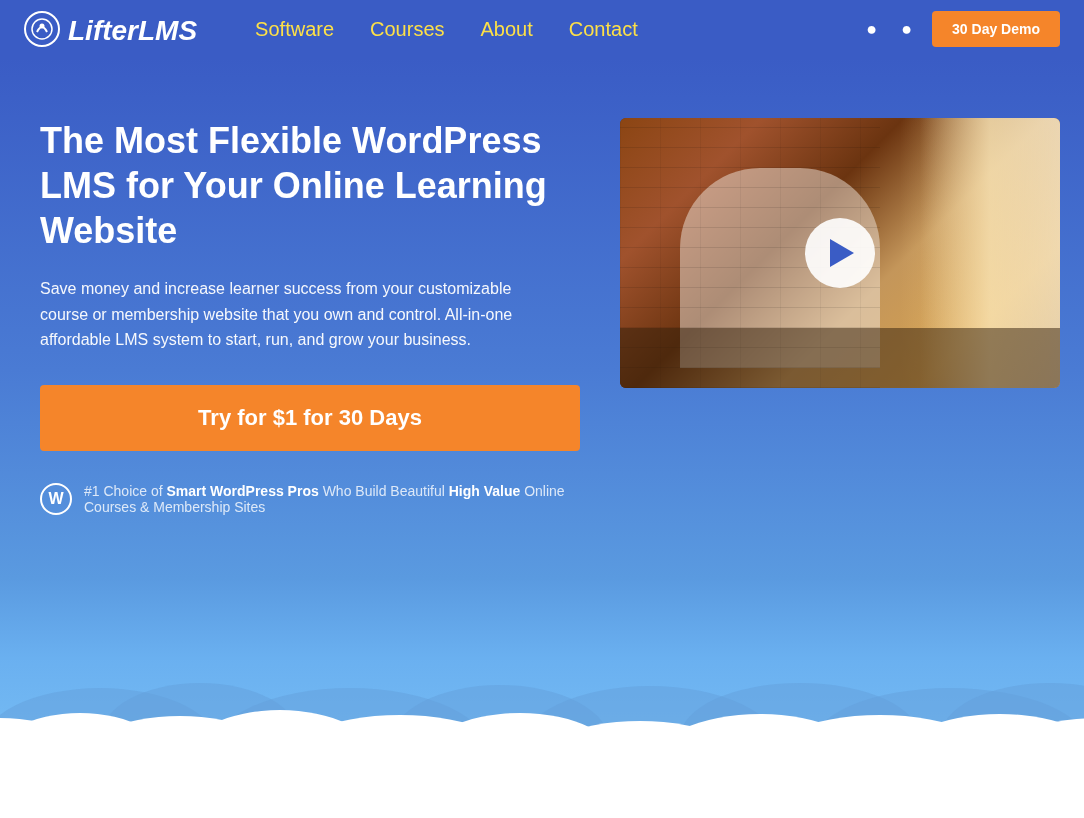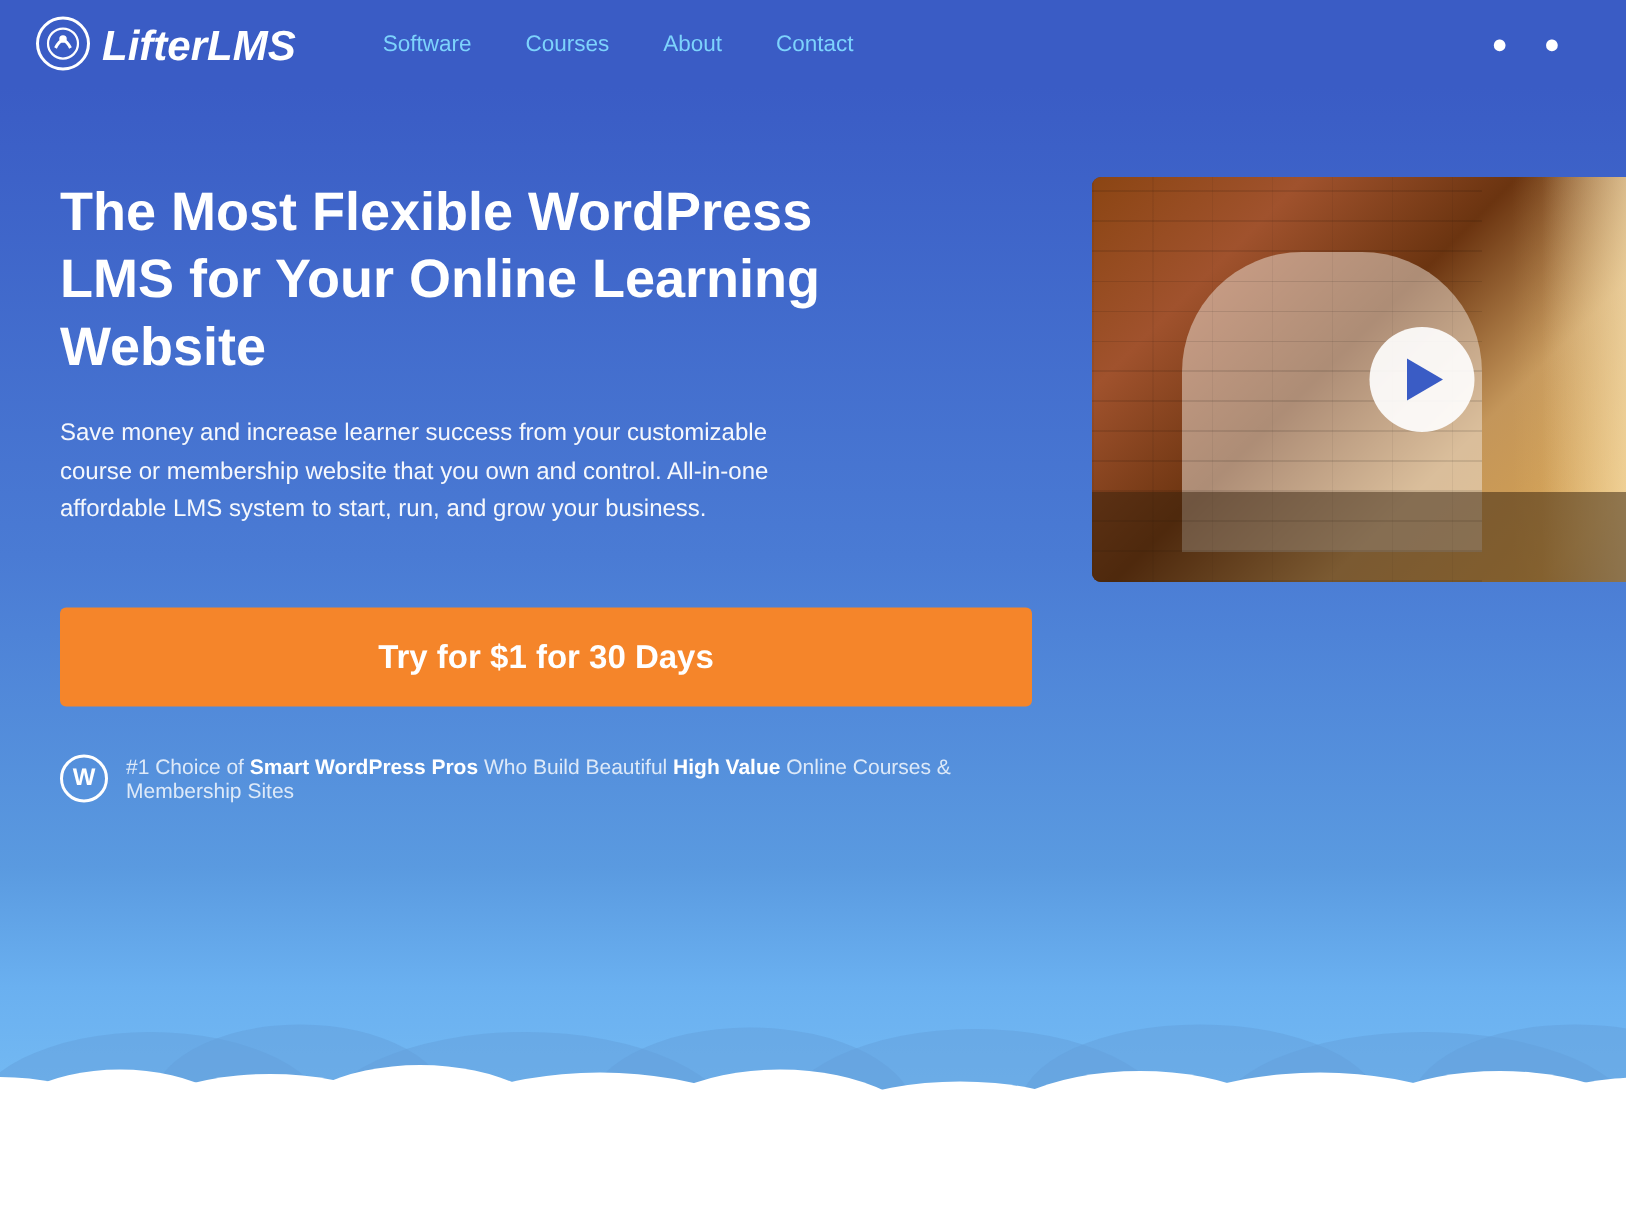--- a/index.html
+++ b/index.html
@@ -38,23 +38,23 @@
       font-size: 18px;
       color: white;
     }
     .nav-links {
       display: flex;
       align-items: center;
       gap: 0;
       flex: 1;
     }
     .nav-link {
-      color: #7dd3fc;
+      color: #fde047;
       text-decoration: none;
-      font-size: 15px;
+      font-size: 20px;
       padding: 0 18px;
       height: 58px;
       display: flex;
       align-items: center;
       cursor: pointer;
       white-space: nowrap;
     }
     .nav-icons {
       display: flex;
       align-items: center;
@@ -99,30 +99,30 @@
     .hero-title {
       font-size: 36px;
       font-weight: 800;
       line-height: 1.25;
       margin-bottom: 23px;
       max-width: 520px;
     }
     .hero-desc {
       font-size: 16px;
       line-height: 1.6;
-      margin-bottom: 52px;
+      margin-bottom: 32px;
       max-width: 500px;
       opacity: 0.95;
     }
     .cta-btn {
       background: #f5852a;
       color: white;
       border: none;
       padding: 20px 0;
-      width: 648px;
+      width: 540px;
       max-width: 100%;
       border-radius: 4px;
       font-size: 22px;
       font-weight: 600;
       cursor: pointer;
       display: block;
     }
     .hero-right {
       flex: 0 0 440px;
       position: relative;
@@ -250,20 +250,21 @@
     <a class="nav-link" href="#">Courses</a>
     <a class="nav-link" href="#">About</a>
     <a class="nav-link" href="#">Contact</a>
   </nav>
 
   <div class="nav-icons">
     <button class="nav-icon-btn">●</button>
     <button class="nav-icon-btn">●</button>
   </div>
 
+  <button class="demo-btn">30 Day Demo</button>
 </header>
 
 <section class="hero">
   <div class="hero-left">
     <h1 class="hero-title">The Most Flexible WordPress LMS for Your Online Learning Website</h1>
     <p class="hero-desc">Save money and increase learner success from your customizable course or membership website that you own and control. All-in-one affordable LMS system to start, run, and grow your business.</p>
     <button class="cta-btn">Try for $1 for 30 Days</button>
 
     <div class="tagline">
       <div class="wp-logo">W</div>

